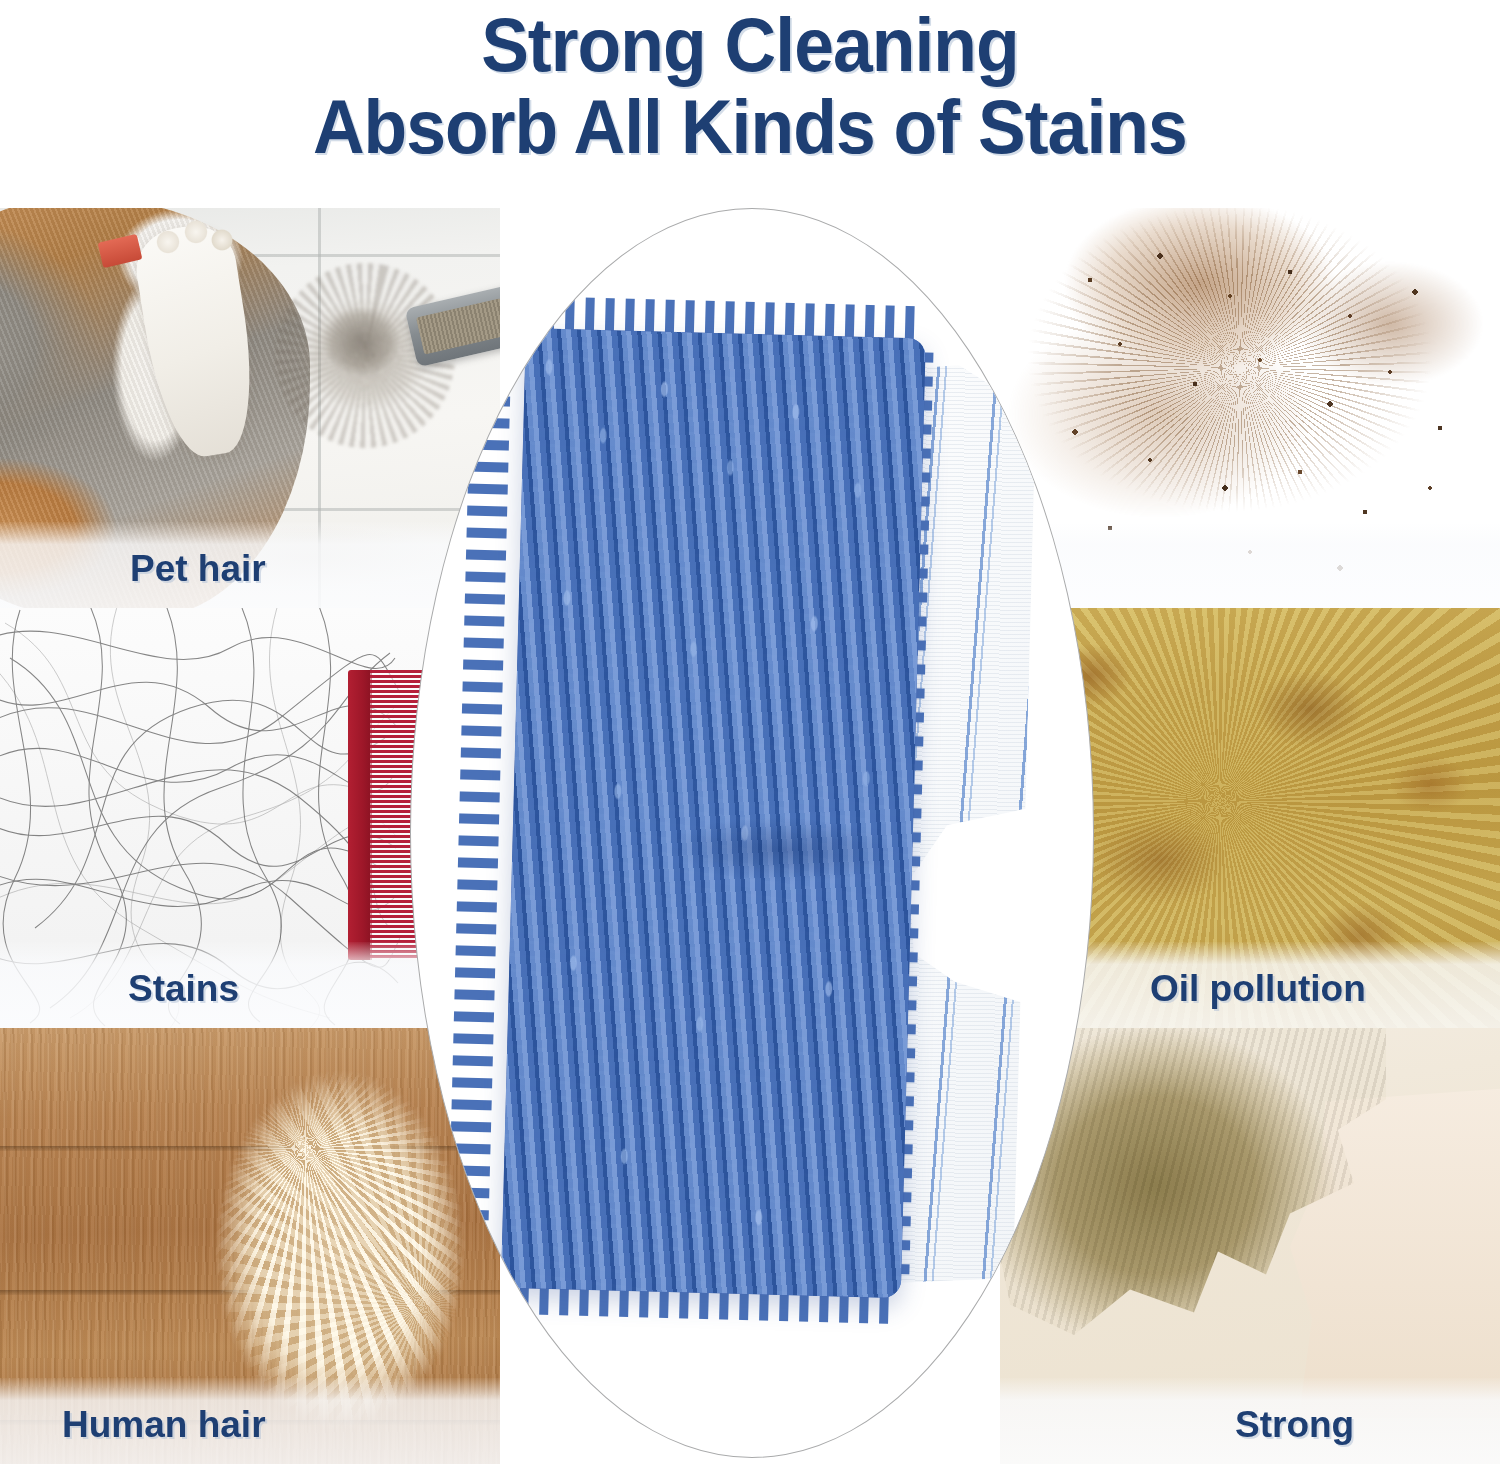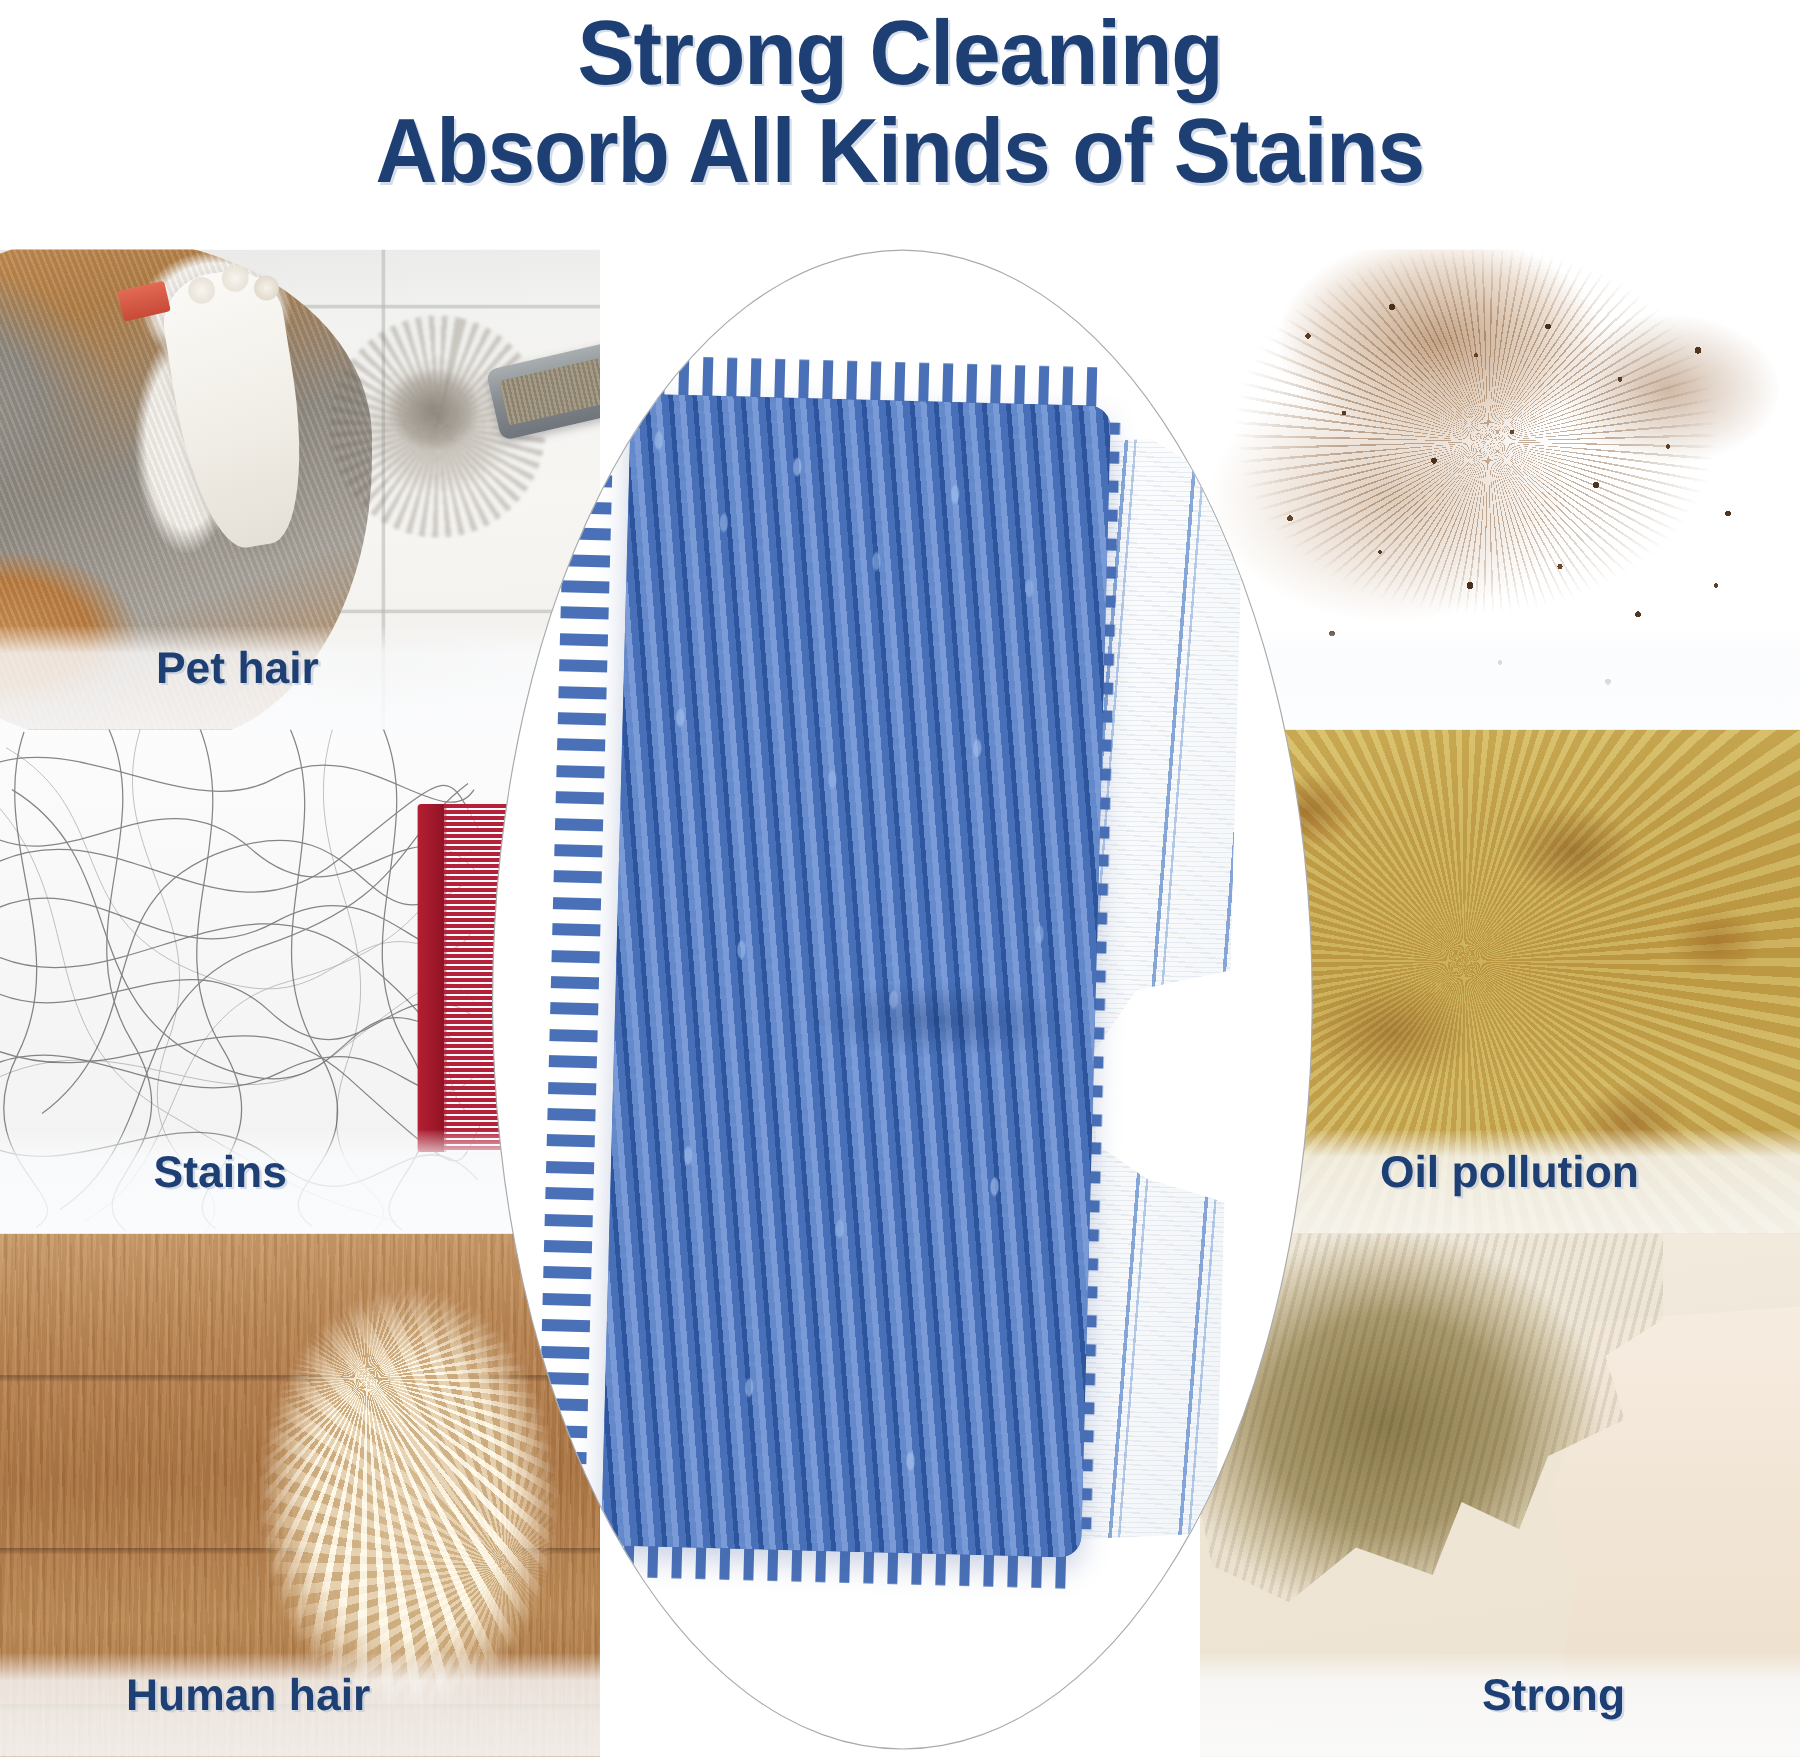--- a/index.html
+++ b/index.html
@@ -37,32 +37,32 @@
   .panel{
     position:absolute; left:0; width:500px; overflow:hidden;
   }
   .p-r1{ top:0;    height:400px; }
   .p-r2{ top:400px; height:420px; }
   .p-r3{ top:820px; height:436px; }
 
   .panel-img{ position:absolute; inset:0; }
 
   .panel-label{
-    position:absolute; left:0; bottom:12px; width:100%;
+    position:absolute; left:0; bottom:0; width:100%;
     height:78px; display:flex; align-items:center;
     color:#1E3F73; font-weight:bold; font-size:37px;
     text-shadow:2px 2px 0 rgba(180,195,215,0.55);
     z-index:6; pointer-events:none;
   }
   .label-left{ justify-content:flex-start; padding-left:130px; }
   .label-right{ justify-content:flex-start; padding-left:160px; }
   .label-right-2{ padding-left:150px; }
   .label-right-3{ padding-left:235px; }
   .label-left-2{ padding-left:128px; }
-  .label-left-3{ padding-left:105px; }
+  .label-left-3{ padding-left:62px; }
 
   .label-haze{
     position:absolute; left:0; bottom:0; width:100%; height:86px;
     background:linear-gradient(180deg, rgba(255,255,255,0.05) 0%, rgba(250,251,253,0.80) 26%, rgba(252,253,255,0.88) 100%);
     z-index:5;
   }
 
   
   .pet-bg{
     background:

